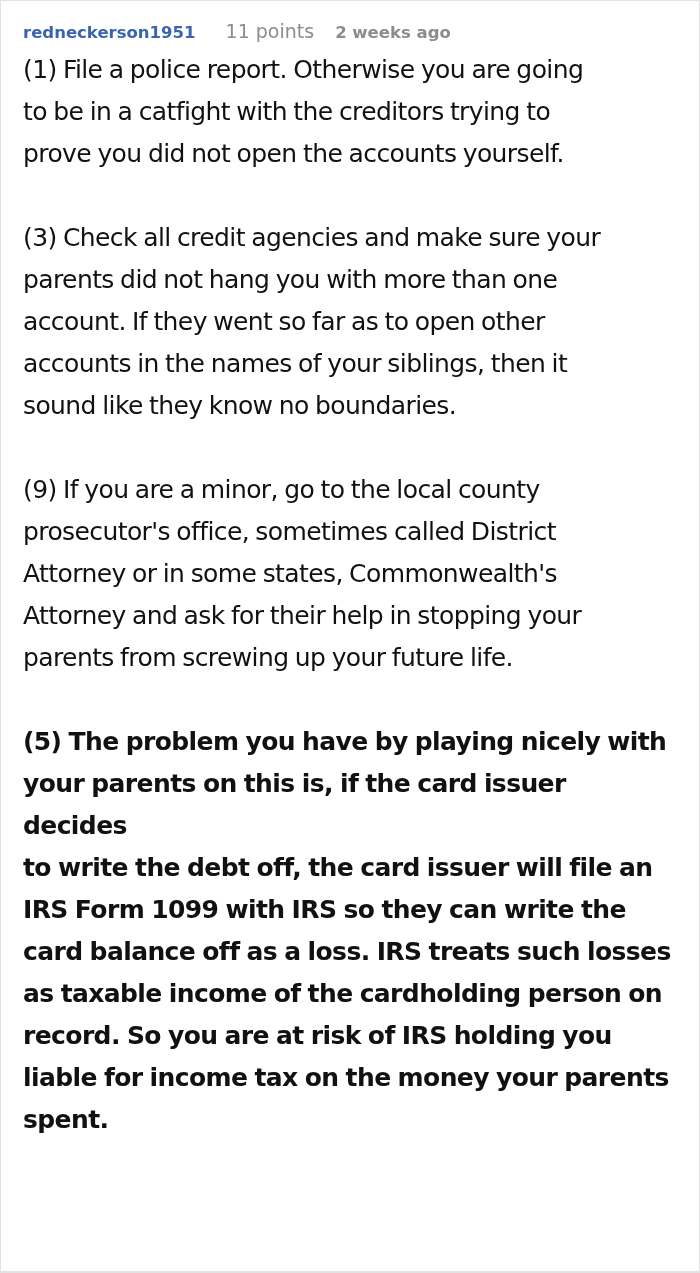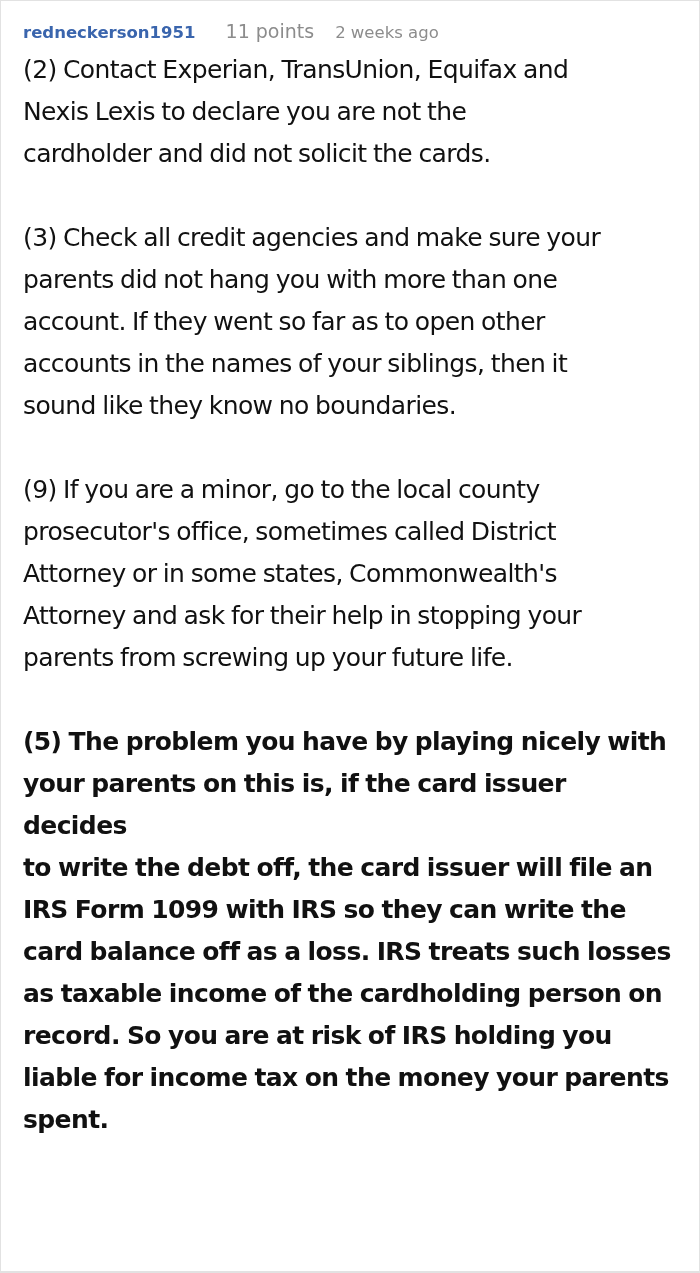--- a/index.html
+++ b/index.html
@@ -42,20 +42,21 @@
     }
     .points {
       color: #8c8c8c;
       font-size: 19px;
       margin-left: 30px;
     }
     .timestamp {
       color: #8c8c8c;
       font-size: 16.5px;
       margin-left: 21px;
+      font-weight: bold;
     }
     .comment-body {
       position: absolute;
       top: 48px;
       left: 22px;
       width: 650px;
       font-family: "DejaVu Sans", sans-serif;
       font-size: 25px;
       line-height: 42px;
       color: #111111;
@@ -74,23 +75,23 @@
 </head>
 <body>
 
 <div class="comment">
   <div class="comment-header">
     <a class="author">redneckerson1951</a>
     <span class="points">11 points</span>
     <span class="timestamp">2 weeks ago</span>
   </div>
   <div class="comment-body">
-    <p class="para">(2) Contact Experian, TransUnion, Equifax and
-Nexis Lexis to declare you are not the
-cardholder and did not solicit the cards.</p>
+    <p class="para">(1) File a police report. Otherwise you are going
+to be in a catfight with the creditors trying to
+prove you did not open the accounts yourself.</p>
     <p class="para">(3) Check all credit agencies and make sure your
 parents did not hang you with more than one
 account. If they went so far as to open other
 accounts in the names of your siblings, then it
 sound like they know no boundaries.</p>
     <p class="para">(9) If you are a minor, go to the local county
 prosecutor's office, sometimes called District
 Attorney or in some states, Commonwealth's
 Attorney and ask for their help in stopping your
 parents from screwing up your future life.</p>

